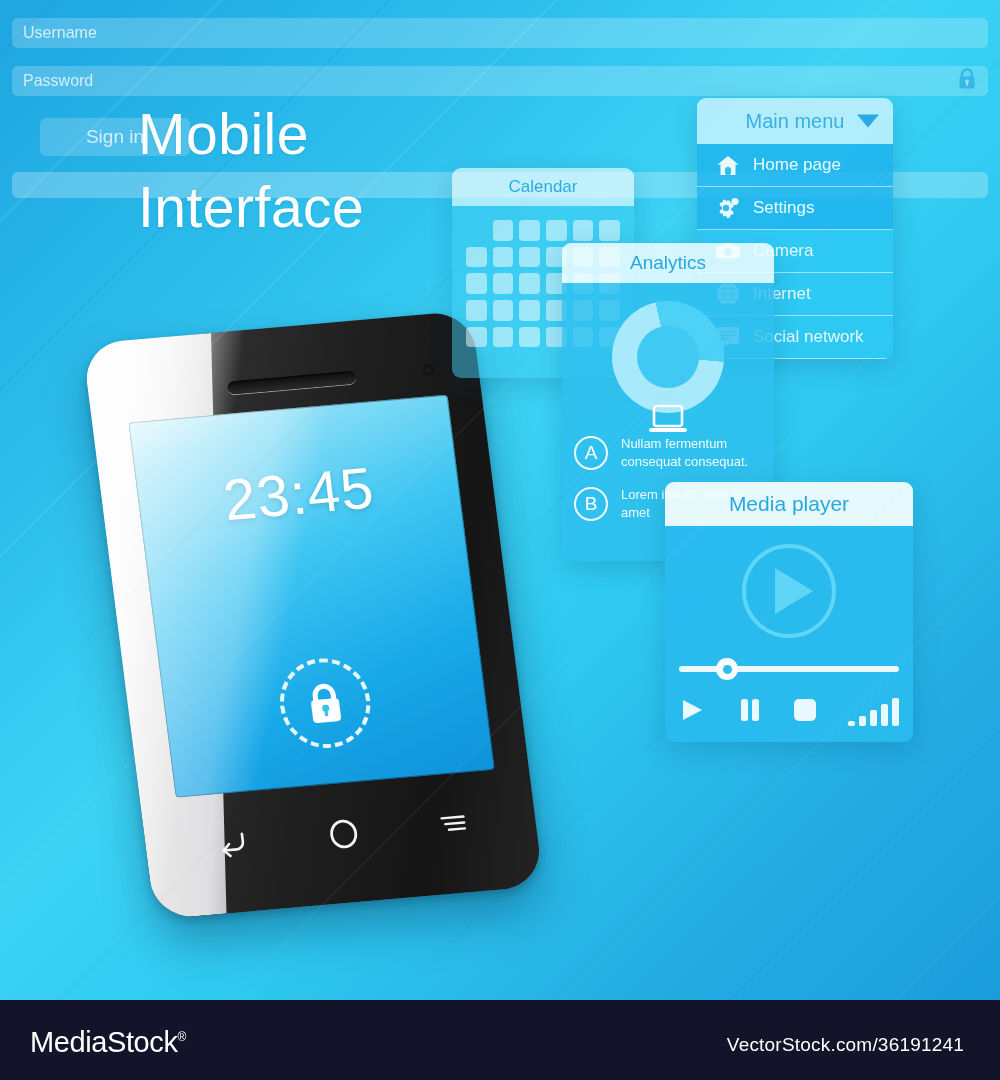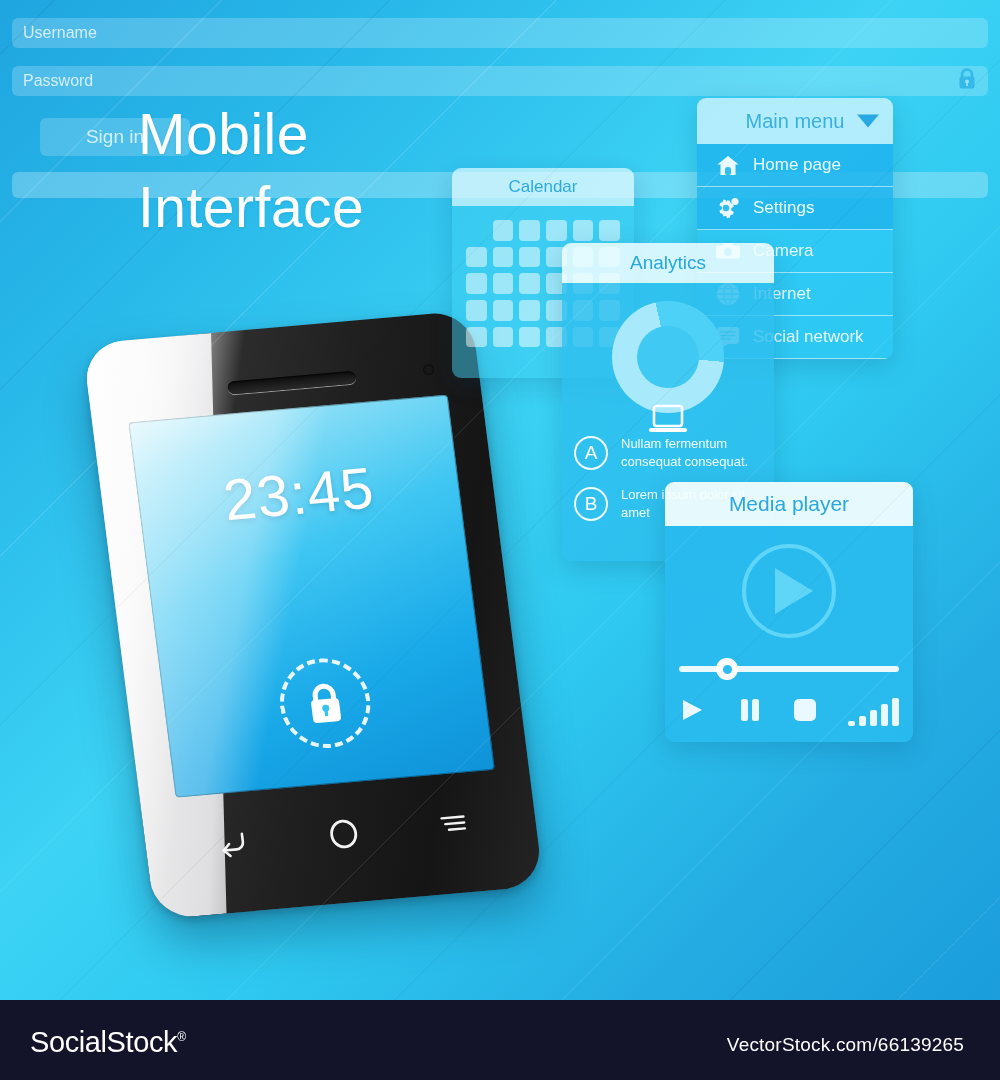--- a/index.html
+++ b/index.html
@@ -399,16 +399,16 @@
     <div class="lg-btn" style="top:118px;">
       <span>Sign in</span>
     </div>
     <div class="lg-foot" style="top:172px;"></div>
   </div>
 
 </div>
 
 <div id="footer">
   <div class="vs-logo">
-    <span>Social</span><b>Stock</b><sup>®</sup>
-  </div>
-  <div class="vs-url">VectorStock.com/66139265</div>
+    <span>Media</span><b>Stock</b><sup>®</sup>
+  </div>
+  <div class="vs-url">VectorStock.com/36191241</div>
 </div>
 
 </body></html>

